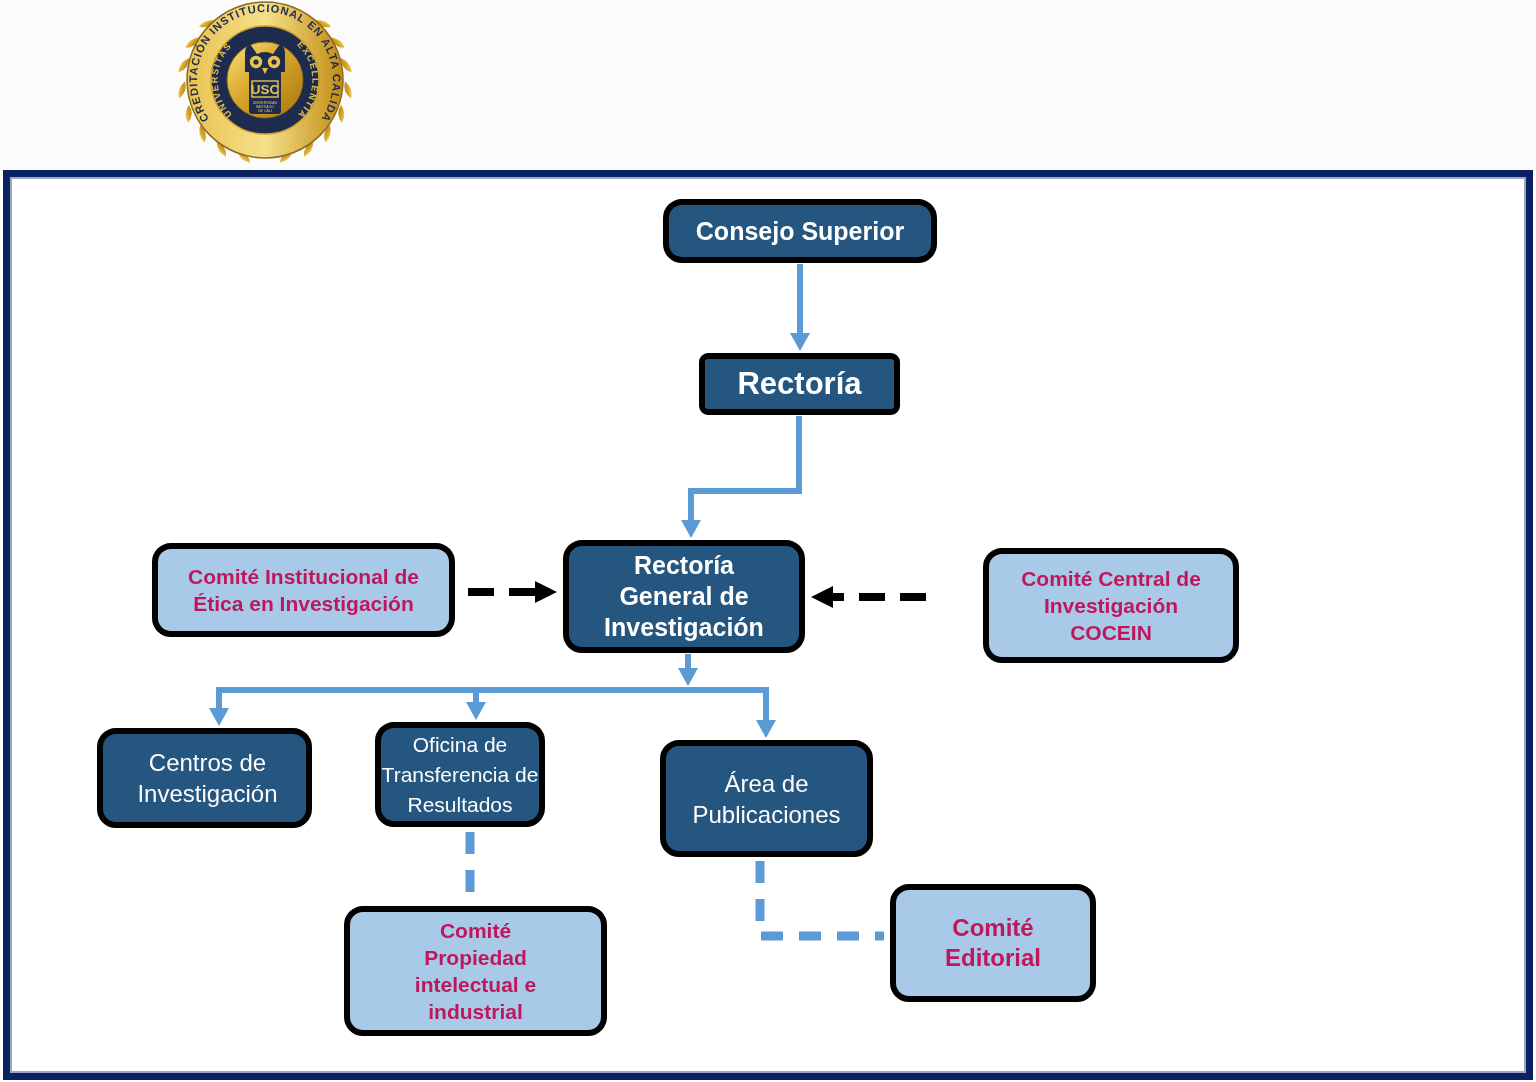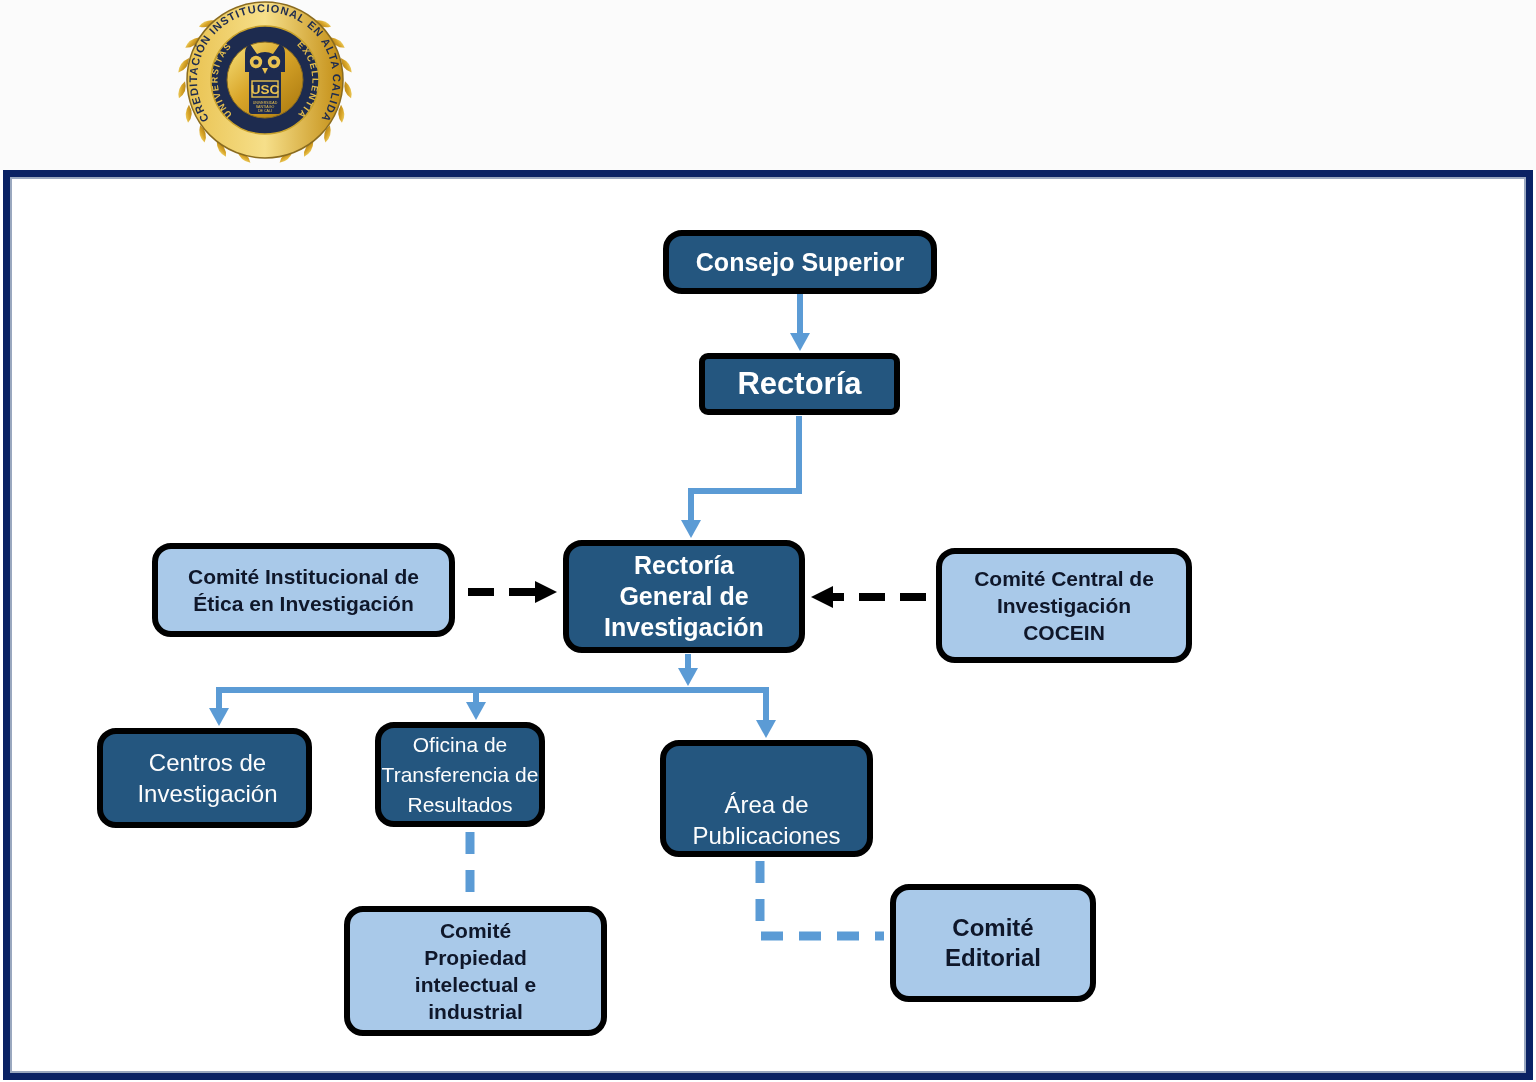--- a/index.html
+++ b/index.html
@@ -23,30 +23,30 @@
   
   .edges{position:absolute;left:0;top:0;width:1536px;height:1082px;pointer-events:none;}
   
   .node{
     position:absolute;box-sizing:border-box;border:6px solid #000;border-radius:19px;
     display:flex;align-items:center;justify-content:center;text-align:center;
   }
   .node span{white-space:pre-line;display:block;width:100%;}
   .dark{background:#24567F;color:#fff;font-weight:bold;}
   .dark-reg{background:#24567F;color:#fdfdfd;font-weight:normal;}
-  .light{background:#A9C9E9;color:#0f172a;font-weight:bold;}
+  .light{background:#A9C9E9;color:#be185d;font-weight:bold;}
 
-  #node-consejo{left:663px;top:199px;width:274px;height:64px;font-size:25px;margin-top:31px;}
+  #node-consejo{left:663px;top:199px;width:274px;height:64px;font-size:25px;}
   #node-rectoria{left:699px;top:353px;width:201px;height:62px;font-size:31px;border-radius:9px;}
   #node-direccion{left:563px;top:540px;width:242px;height:113px;font-size:25px;line-height:31px;}
   #node-etica{left:152px;top:543px;width:303px;height:94px;font-size:21px;line-height:27px;}
-  #node-cocein{left:936px;top:548px;width:256px;height:115px;font-size:21px;line-height:27px;}
+  #node-cocein{left:983px;top:548px;width:256px;height:115px;font-size:21px;line-height:27px;}
   #node-centros{left:97px;top:728px;width:215px;height:100px;font-size:24px;line-height:31px;padding-left:6px;}
   #node-oficina{left:375px;top:722px;width:170px;height:105px;font-size:21px;line-height:30px;}
-  #node-publicaciones{left:660px;top:740px;width:213px;height:117px;font-size:24px;line-height:31px;align-items:flex-end;}
+  #node-publicaciones{left:660px;top:740px;width:213px;height:117px;font-size:24px;line-height:31px;}
   #node-propiedad{left:344px;top:906px;width:263px;height:130px;font-size:21px;line-height:27px;}
   #node-editorial{left:890px;top:884px;width:206px;height:118px;font-size:24px;line-height:30px;}
 </style>
 </head>
 <body>
 
 <div class="header">
 
   <div class="logo-wrap">
     <svg width="204" height="166" viewBox="-102 -80 204 166">

